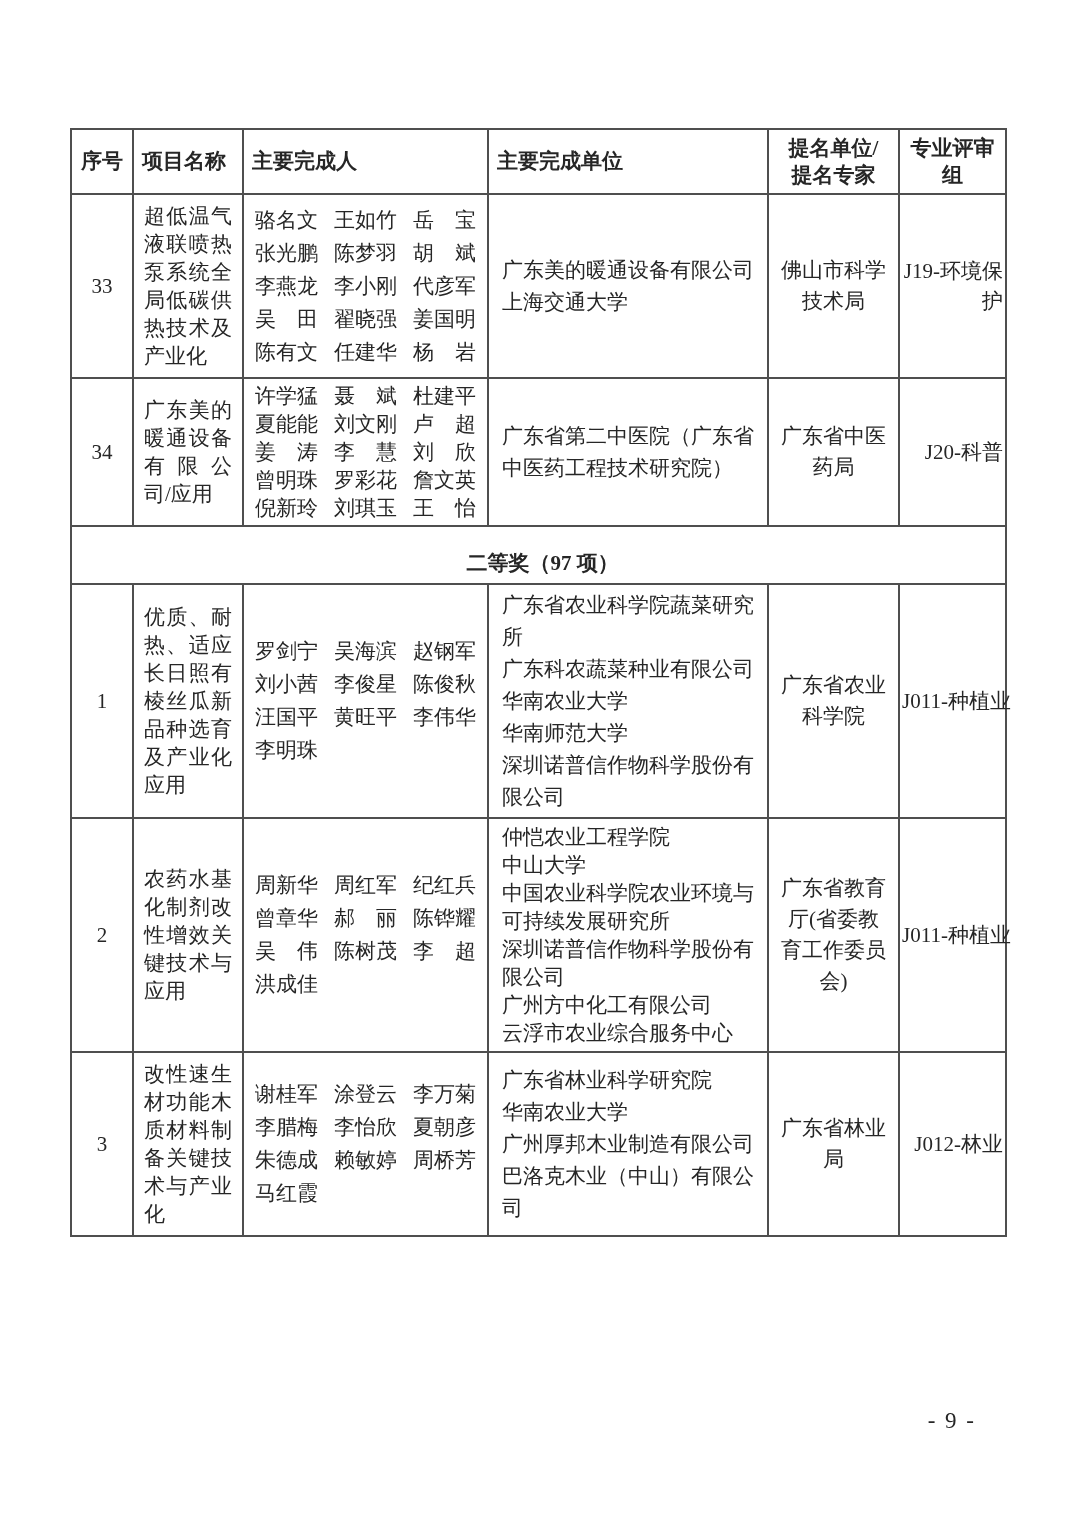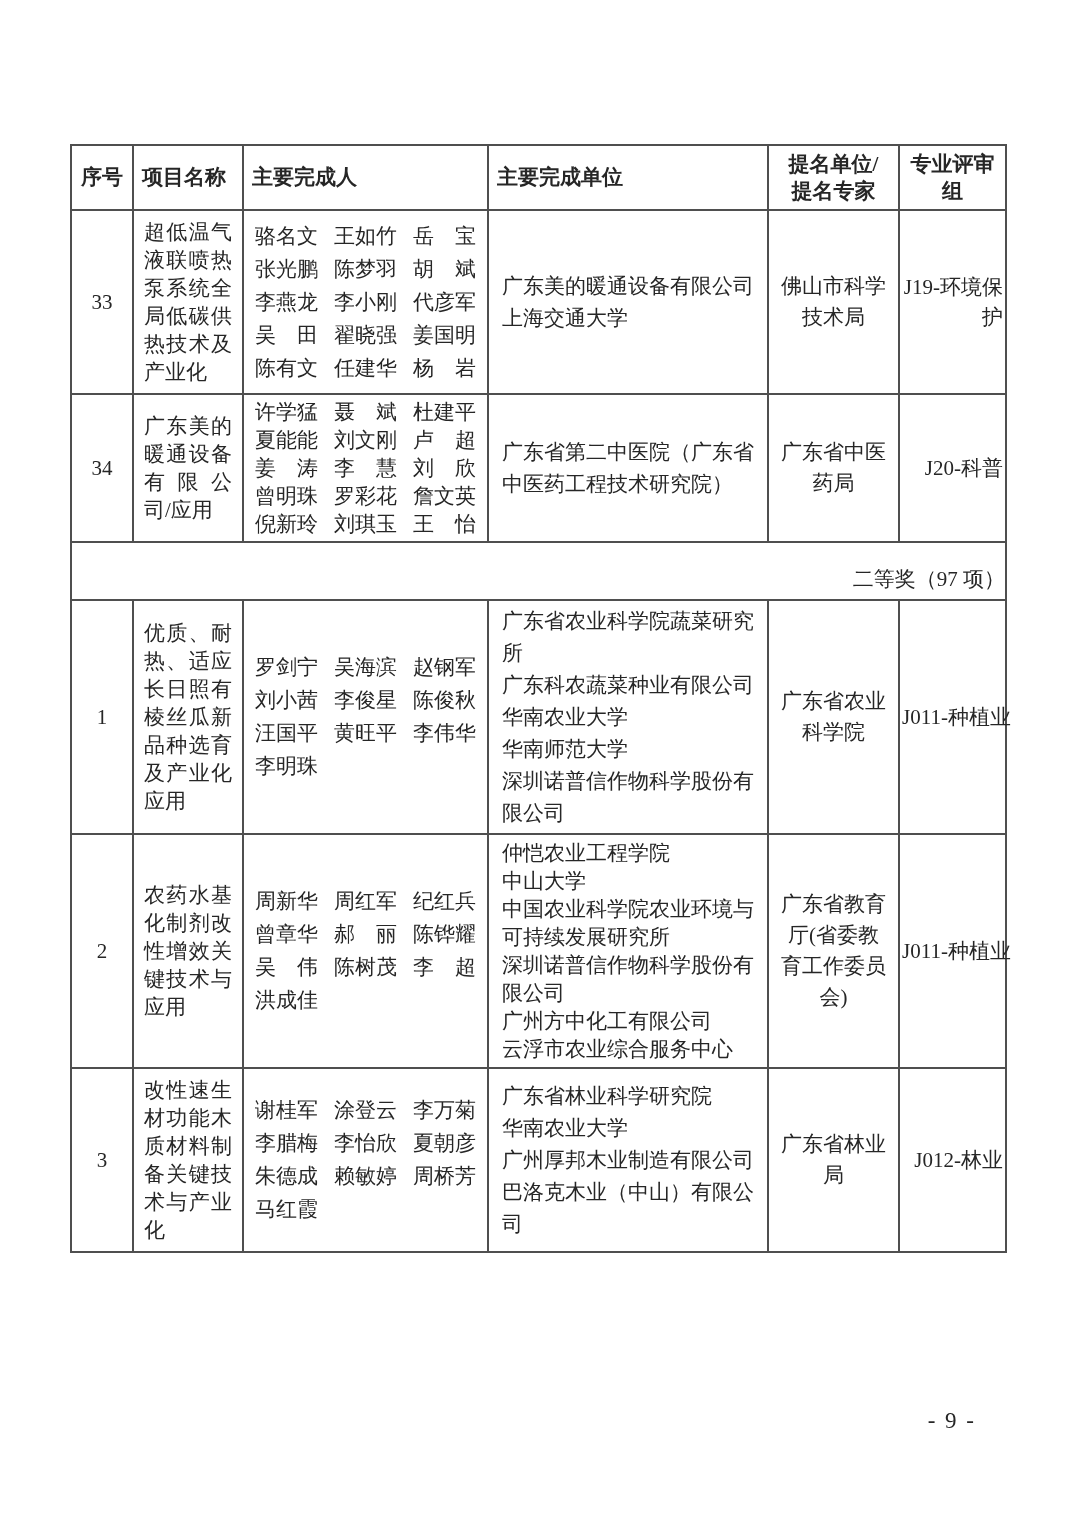--- a/index.html
+++ b/index.html
@@ -17,21 +17,21 @@
   .page {
     position: relative;
     width: 1080px;
     height: 1527px;
     background: #ffffff;
     overflow: hidden;
   }
   table.award {
     position: absolute;
     left: 70px;
-    top: 144px;
+    top: 128px;
     width: 935px;
     border-collapse: collapse;
     table-layout: fixed;
     border-radius: 28px;
   }
   table.award th,
   table.award td {
     border: 2px solid #4f4f4f;
     vertical-align: middle;
     font-size: 21px;
@@ -85,23 +85,23 @@
   }
   td.c-group {
     text-align: right;
     padding: 8px 2px;
     line-height: 30px;
     margin-top: 44px;
   }
   td.c-group div { white-space: nowrap; }
 
   td.c-section {
-    font-weight: normal;
+    font-weight: bold;
     font-size: 24px;
-    text-align: right;
+    text-align: center;
     padding: 16px 0 0 8px;
   }
 
   .page-number {
     position: absolute;
     top: 1408px;
     right: 104px;
     font-size: 23px;
     color: #262626;
     letter-spacing: 2px;

